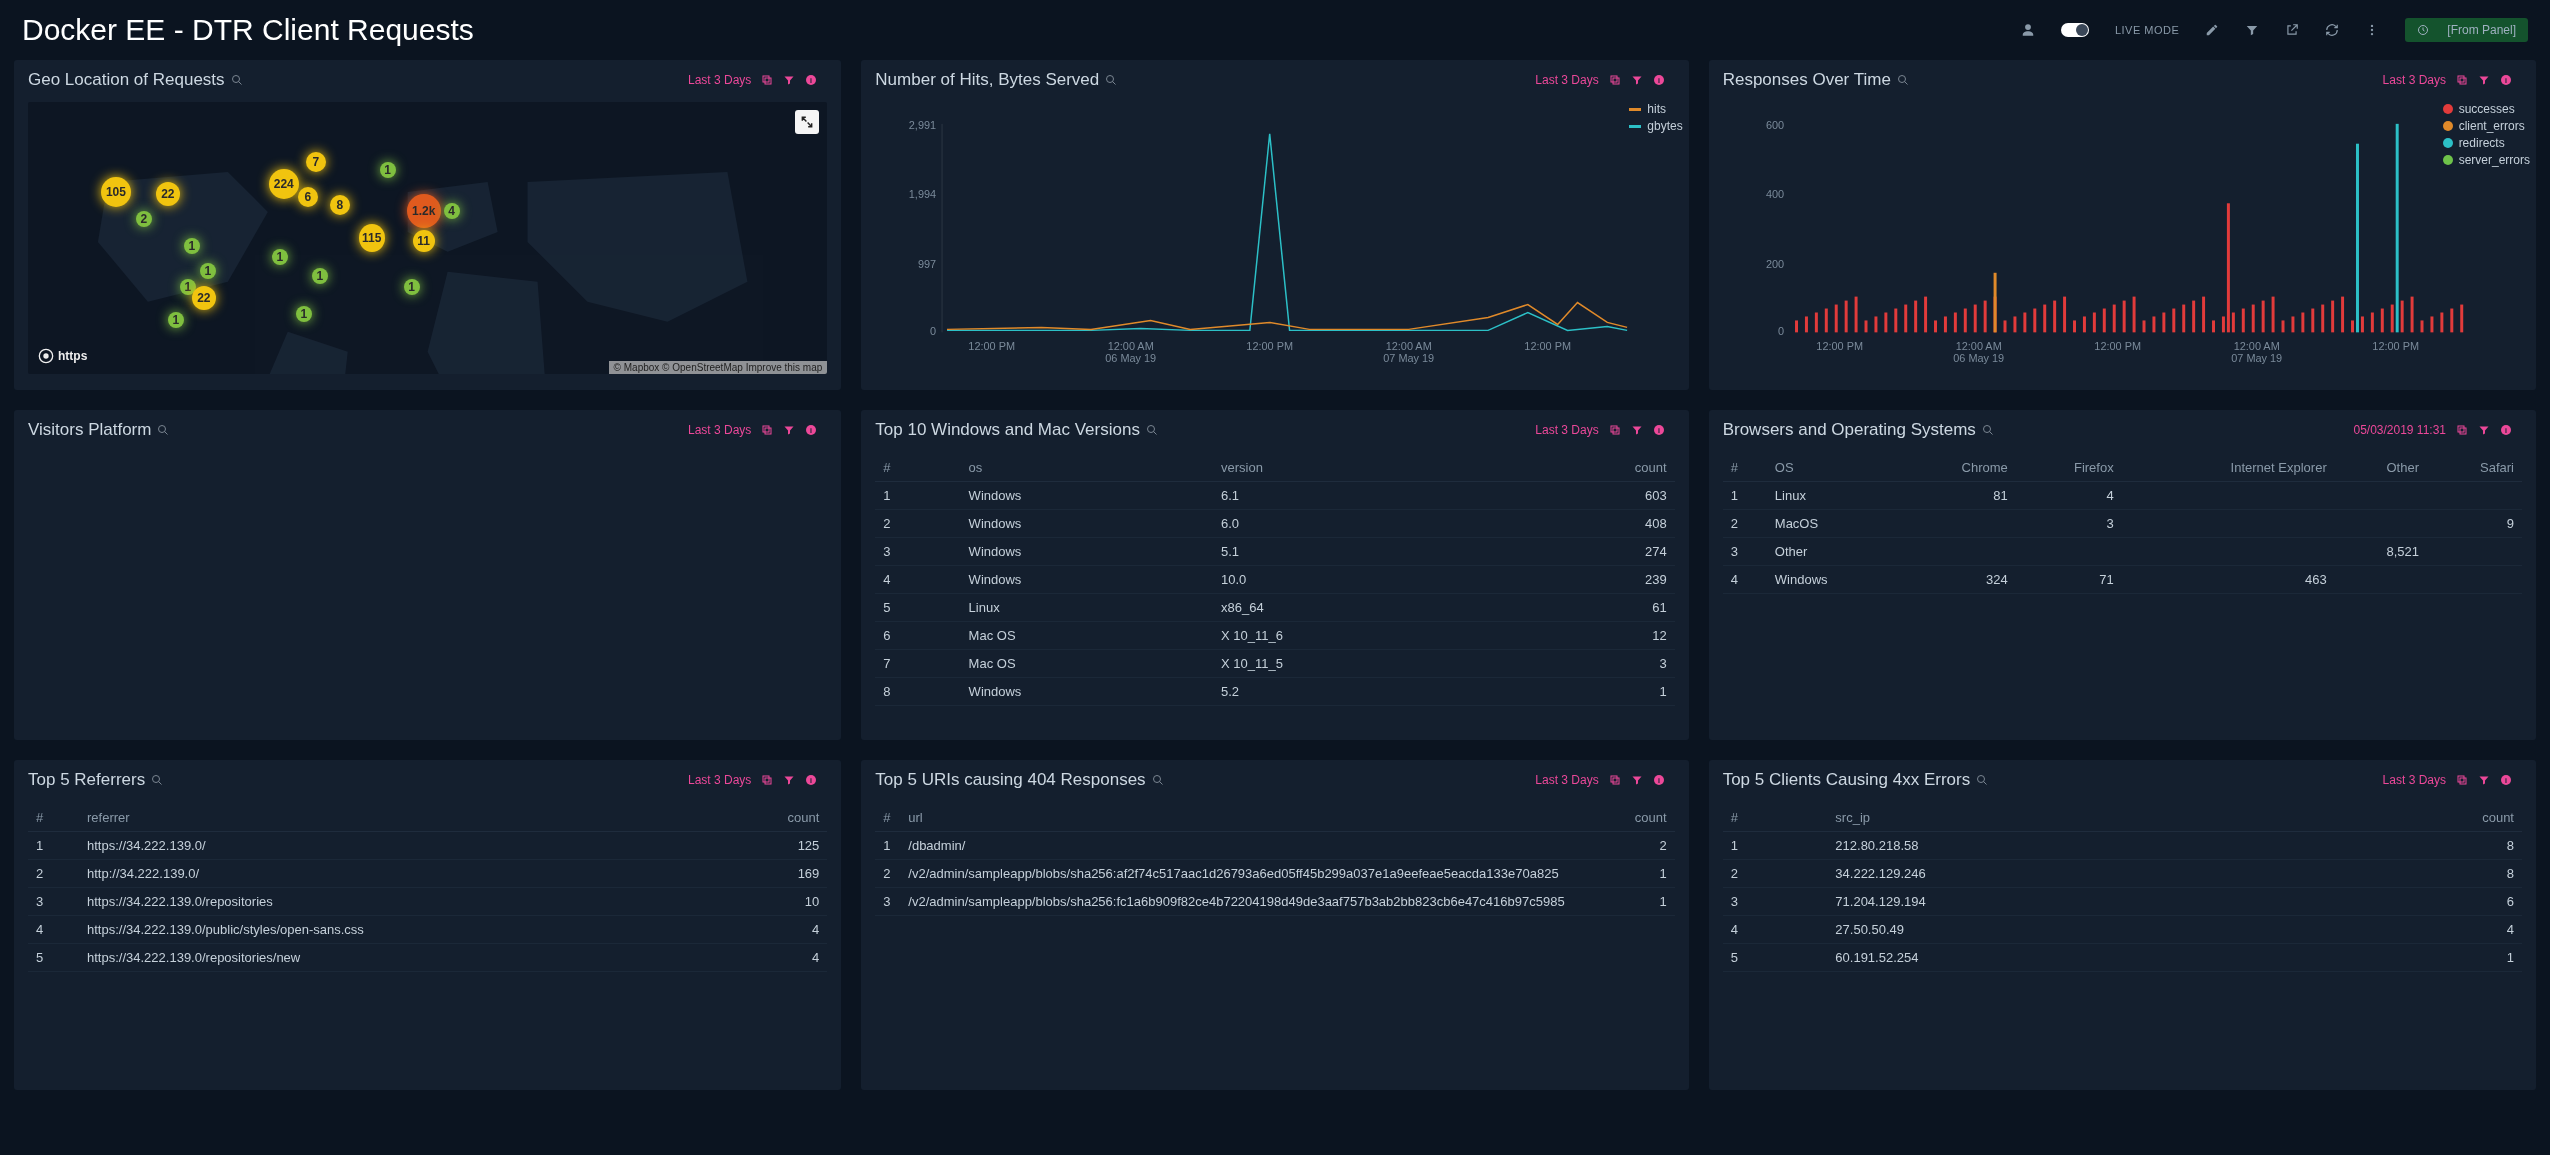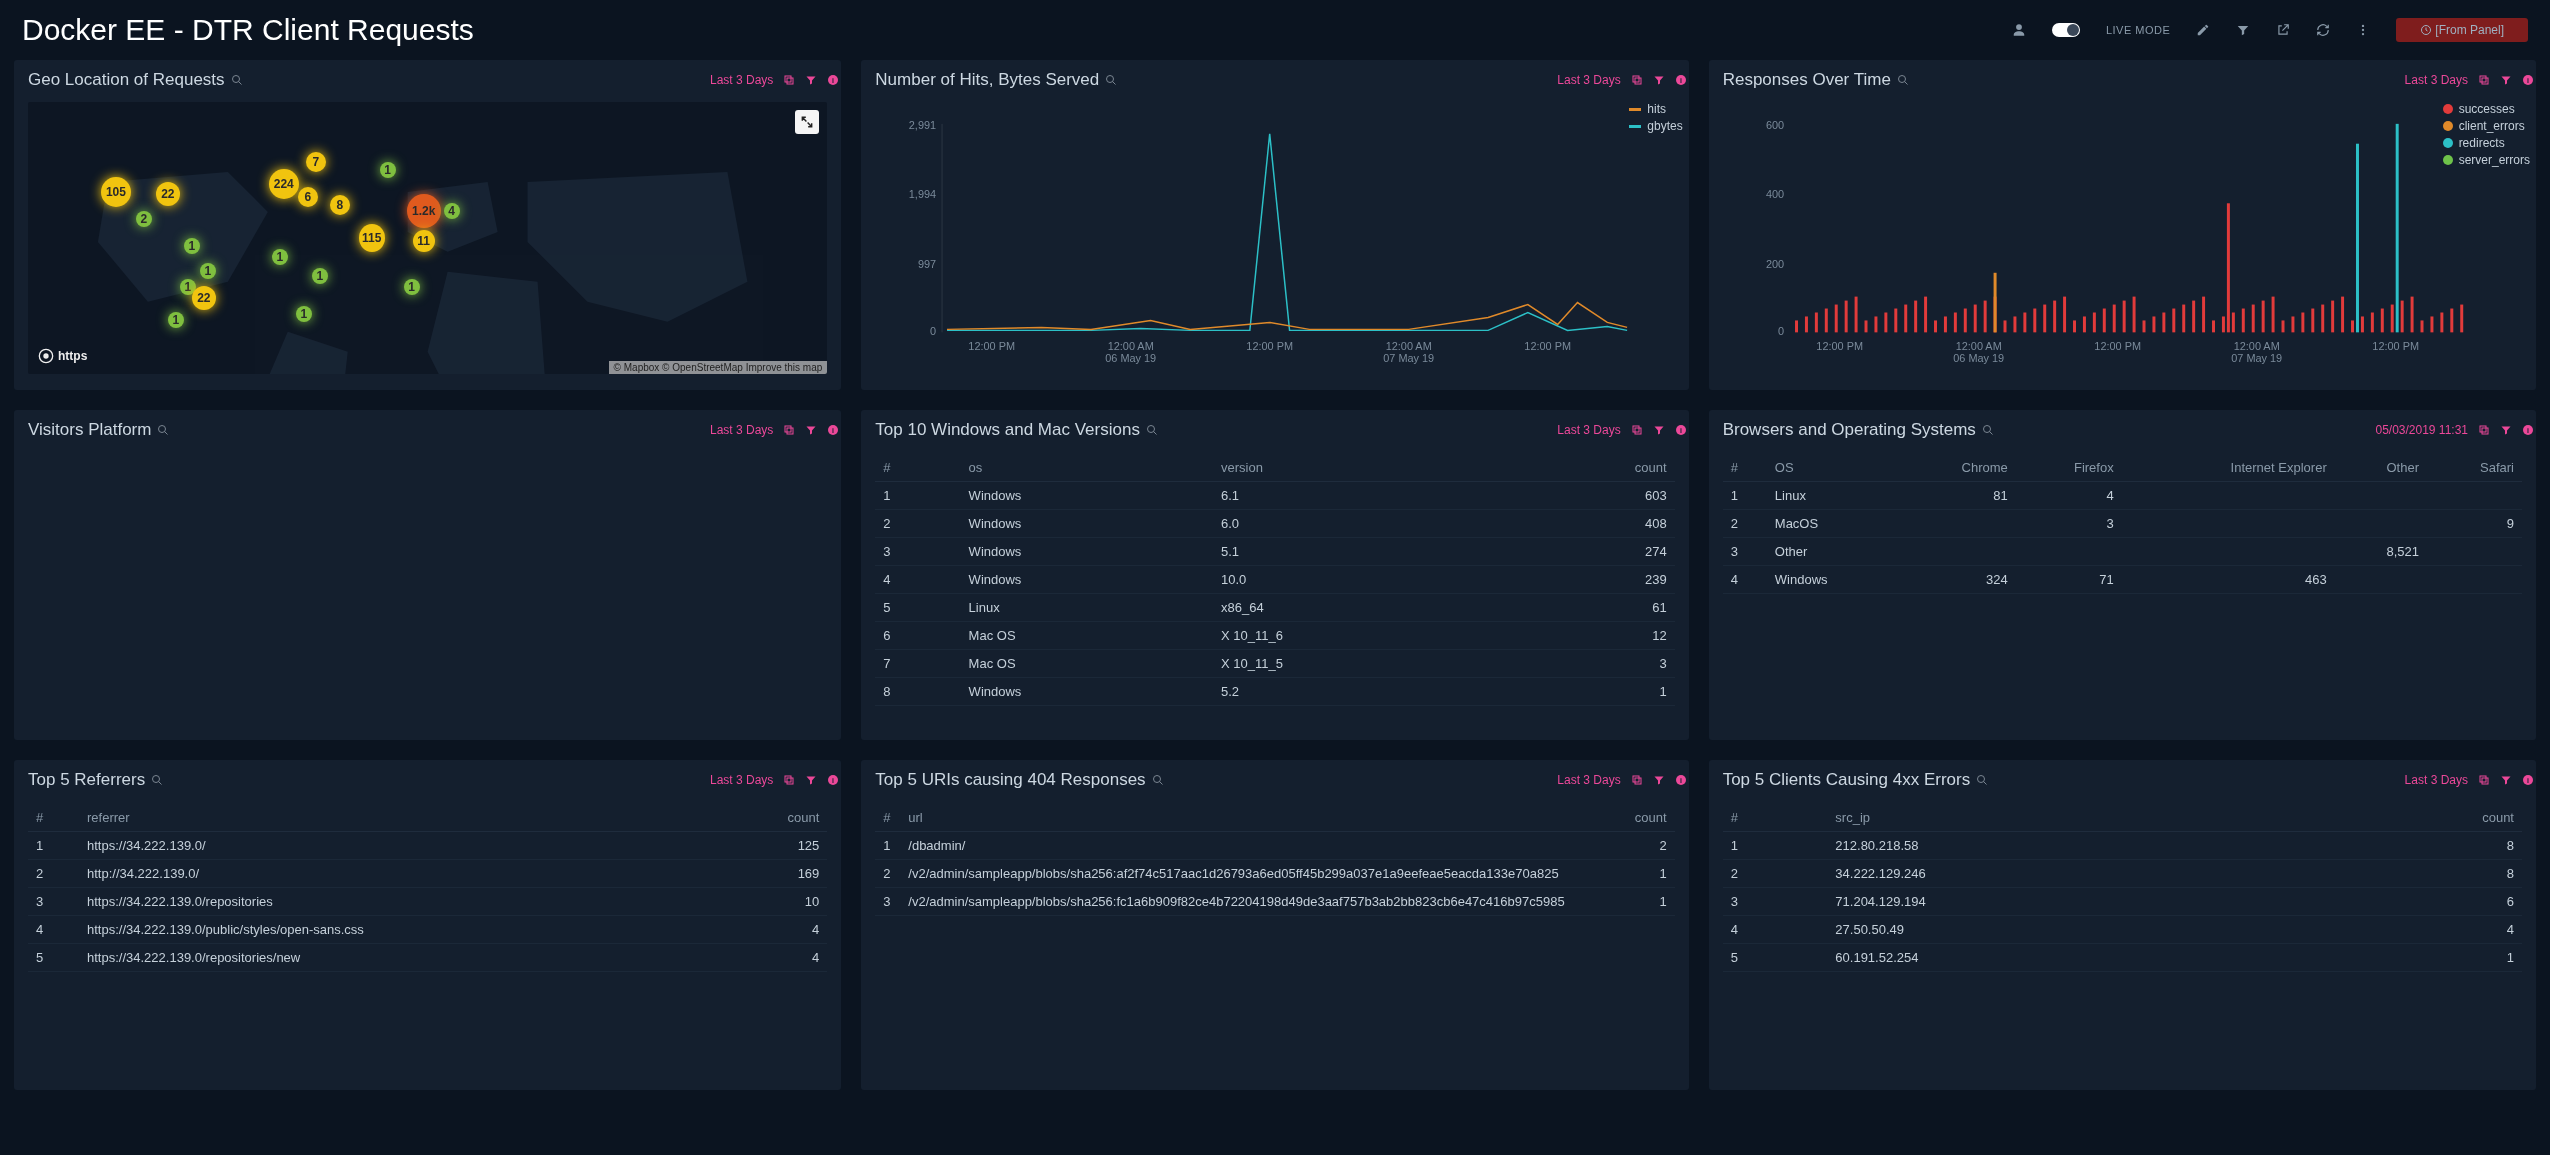--- a/index.html
+++ b/index.html
@@ -40,48 +40,48 @@
 .toggle::after {
   content: "";
   position: absolute;
   width: 12px; height: 12px;
   background: #3a4758;
   border-radius: 50%;
   top: 1px; right: 1px;
 }
 .live-mode { color: #8a9aa9; font-size: 11px; letter-spacing: 0.5px; }
 .from-panel {
-  background: #7f1d1d;
+  background: #14532d;
   color: #9fb0c0;
-  padding: 5px 24px;
+  padding: 5px 12px;
   border-radius: 3px;
   font-size: 12px;
   display: flex;
   align-items: center;
-  gap: 3px;
+  gap: 18px;
 }
 .grid {
   display: grid;
   grid-template-columns: 1fr 1fr 1fr;
   grid-template-rows: 330px 330px 330px;
   gap: 20px;
   padding: 0 14px;
 }
 .panel {
   background: #141f2e;
   border-radius: 3px;
   display: flex;
   flex-direction: column;
   overflow: hidden;
 }
 .panel-header {
   display: flex;
   align-items: center;
   justify-content: space-between;
-  padding: 10px 2px 6px 14px;
+  padding: 10px 24px 6px 14px;
   height: 36px;
 }
 .panel-title {
   font-size: 17px;
   font-weight: 400;
   color: #cdd8e2;
   display: flex;
   align-items: center;
   gap: 6px;
 }

